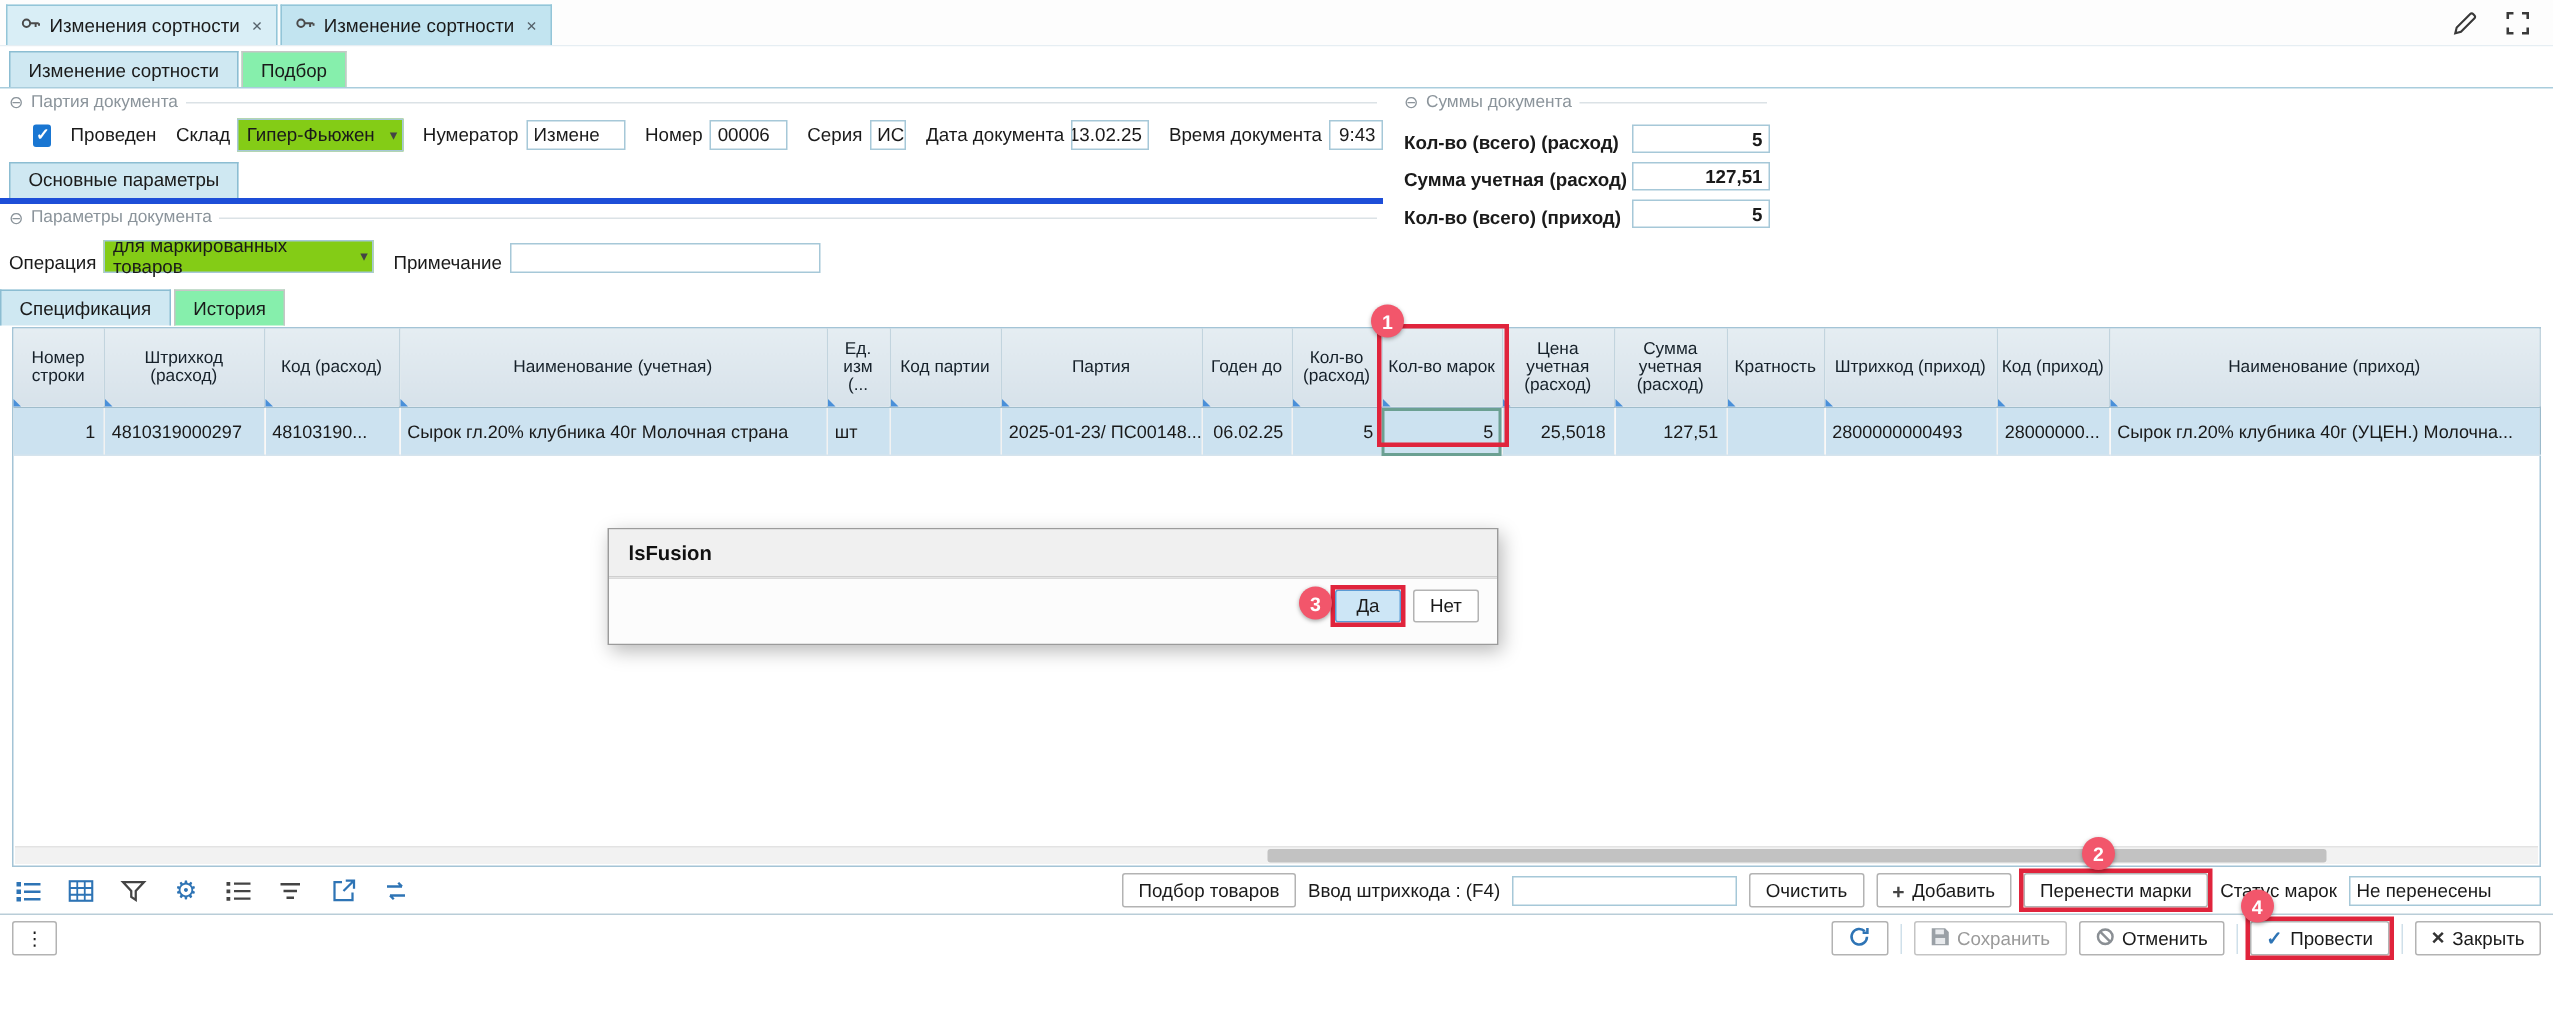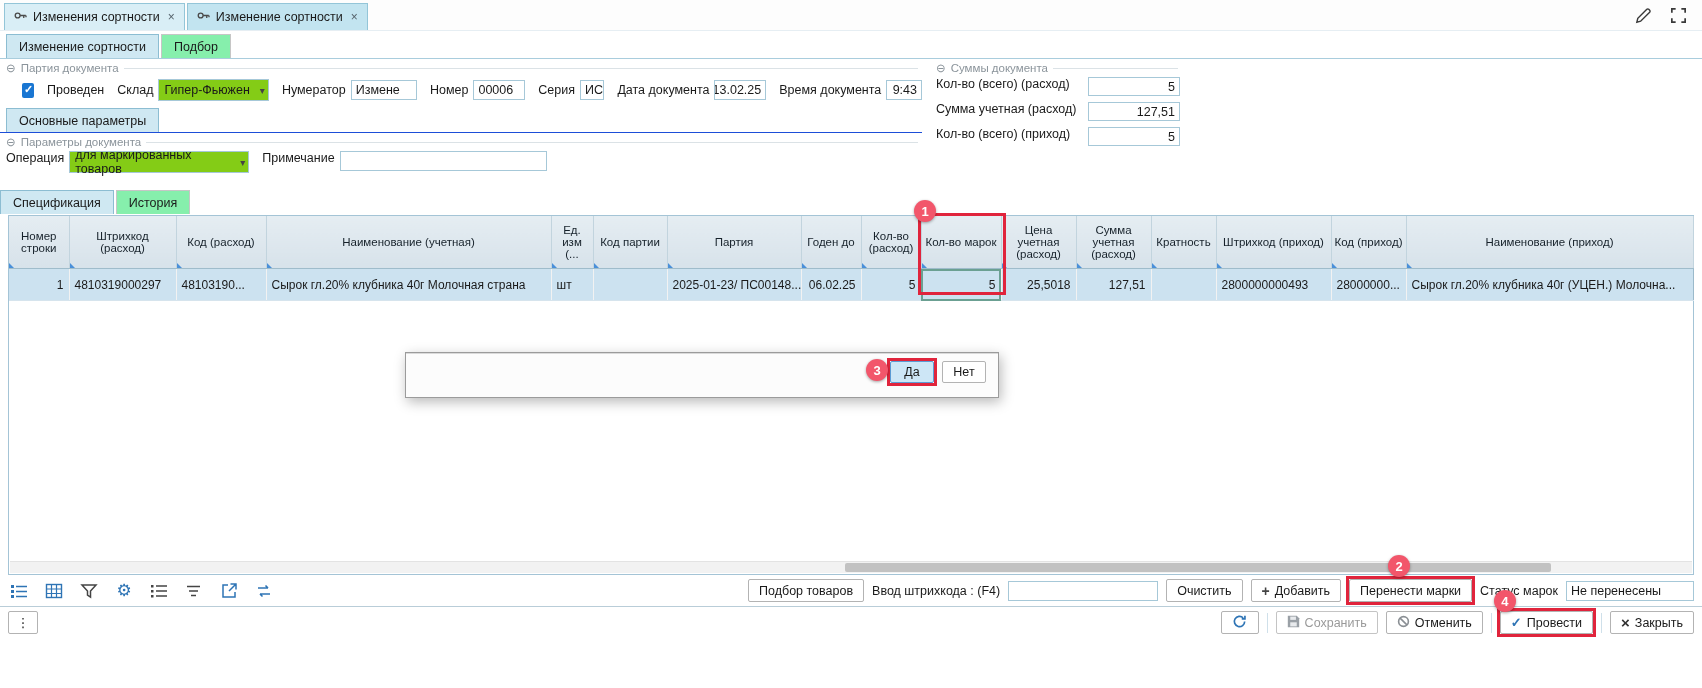--- a/index.html
+++ b/index.html
@@ -34,25 +34,25 @@
   .ml8{margin-left:8px;}
   .ibox{height:20px;border:1px solid #a6c8d8;background:#fff;display:flex;align-items:center;
     padding:0 4px;font-size:12.5px;overflow:hidden;white-space:nowrap;box-sizing:border-box;}
   .ibox.rt{justify-content:flex-end;}
   .sel{height:22px;border:1px solid #a6c8d8;background:#84cc16;display:flex;align-items:center;
     padding:0 3px 0 5px;font-size:12.5px;box-sizing:border-box;cursor:pointer;}
   .sel .arr{margin-left:auto;color:#444;font-size:10px;padding-left:4px;}
   .chk{width:15px;height:15px;background:#1976d2;border-radius:2px;margin-left:16px;position:relative;cursor:pointer;}
   .chk::after{content:"✓";position:absolute;left:2px;top:0px;color:#fff;font-size:11px;font-weight:bold;}
   .sums{width:252px;margin-left:8px;}
-  .sum-row{display:flex;align-items:flex-start;justify-content:space-between;height:25px;padding:0 2px 0 6px;}
+  .sum-row{display:flex;align-items:flex-end;justify-content:space-between;height:25px;padding:0 2px 0 6px;font-weight:bold;}
   .sum-row .ibox{width:92px;height:19px;}
-  .subtab-bar{margin-top:4px;height:25px;display:flex;align-items:flex-end;padding-left:6px;
-    border-bottom:1px solid #1d4ed8;}
-  .params-row{display:flex;align-items:flex-start;gap:5px;height:28px;padding-left:6px;}
+  .subtab-bar{margin-top:4px;height:25px;display:flex;align-items:center;padding-left:6px;
+    border-bottom:4px solid #1d4ed8;}
+  .params-row{display:flex;align-items:flex-end;gap:5px;height:28px;padding-left:6px;}
   
   .spec-tabbar{height:27px;display:flex;align-items:flex-end;gap:2px;padding-left:0;}
   
   .table-wrap{position:relative;height:361px;padding:1px 8px 0 8px;box-sizing:border-box;}
   .grid-viewport{position:relative;height:358px;border:1px solid #a4c4d6;background:#fff;}
   table.grid{border-collapse:collapse;table-layout:fixed;width:1684px;}
   table.grid th{position:relative;height:48px;padding:2px 3px;font-weight:normal;font-size:11.5px;
     text-align:center;vertical-align:middle;color:#16212a;cursor:pointer;
     background:linear-gradient(#e5edf2,#d7e2ea);
     border-right:1px solid #c2d4de;border-bottom:1px solid #9fbccb;}
@@ -386,20 +386,21 @@
     </div>
     <div class="vsep"></div>
     <div class="btn">
       <span class="cross-glyph">×</span>
       <span>Закрыть</span>
     </div>
   </div>
 </div>
 
 <div class="dialog">
+  <div class="dialog-title">lsFusion</div>
   <div class="dialog-footer">
     <div class="btn dbtn primary ring">
       <span>Да</span>
       <div class="annot" id="a3">3</div>
     </div>
     <div class="btn dbtn">
       <span>Нет</span>
     </div>
   </div>
 </div>

